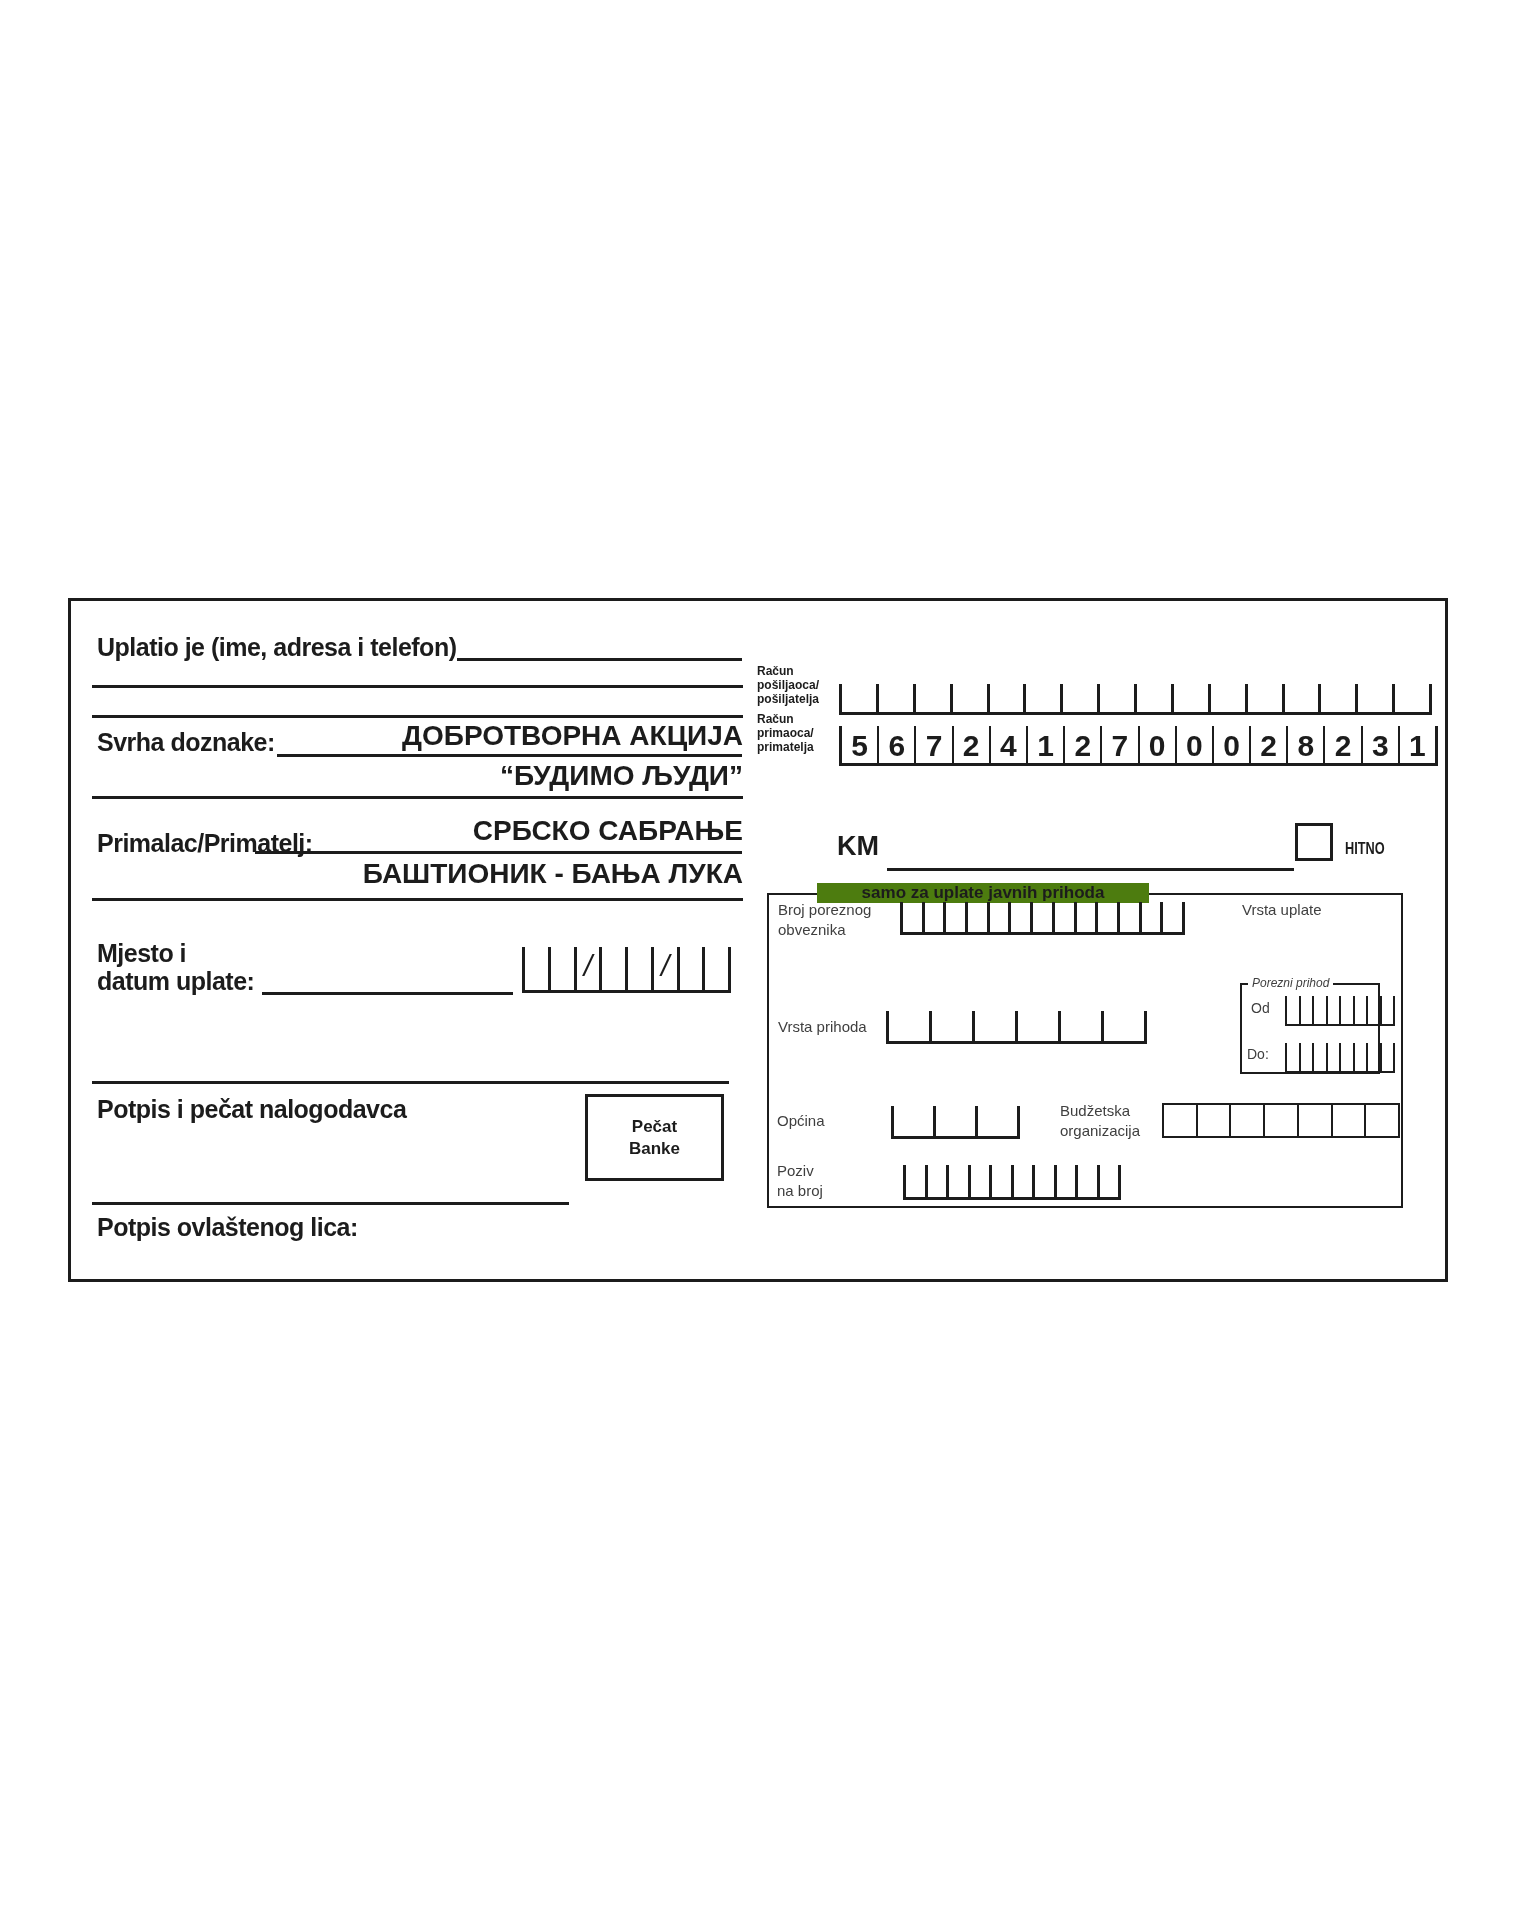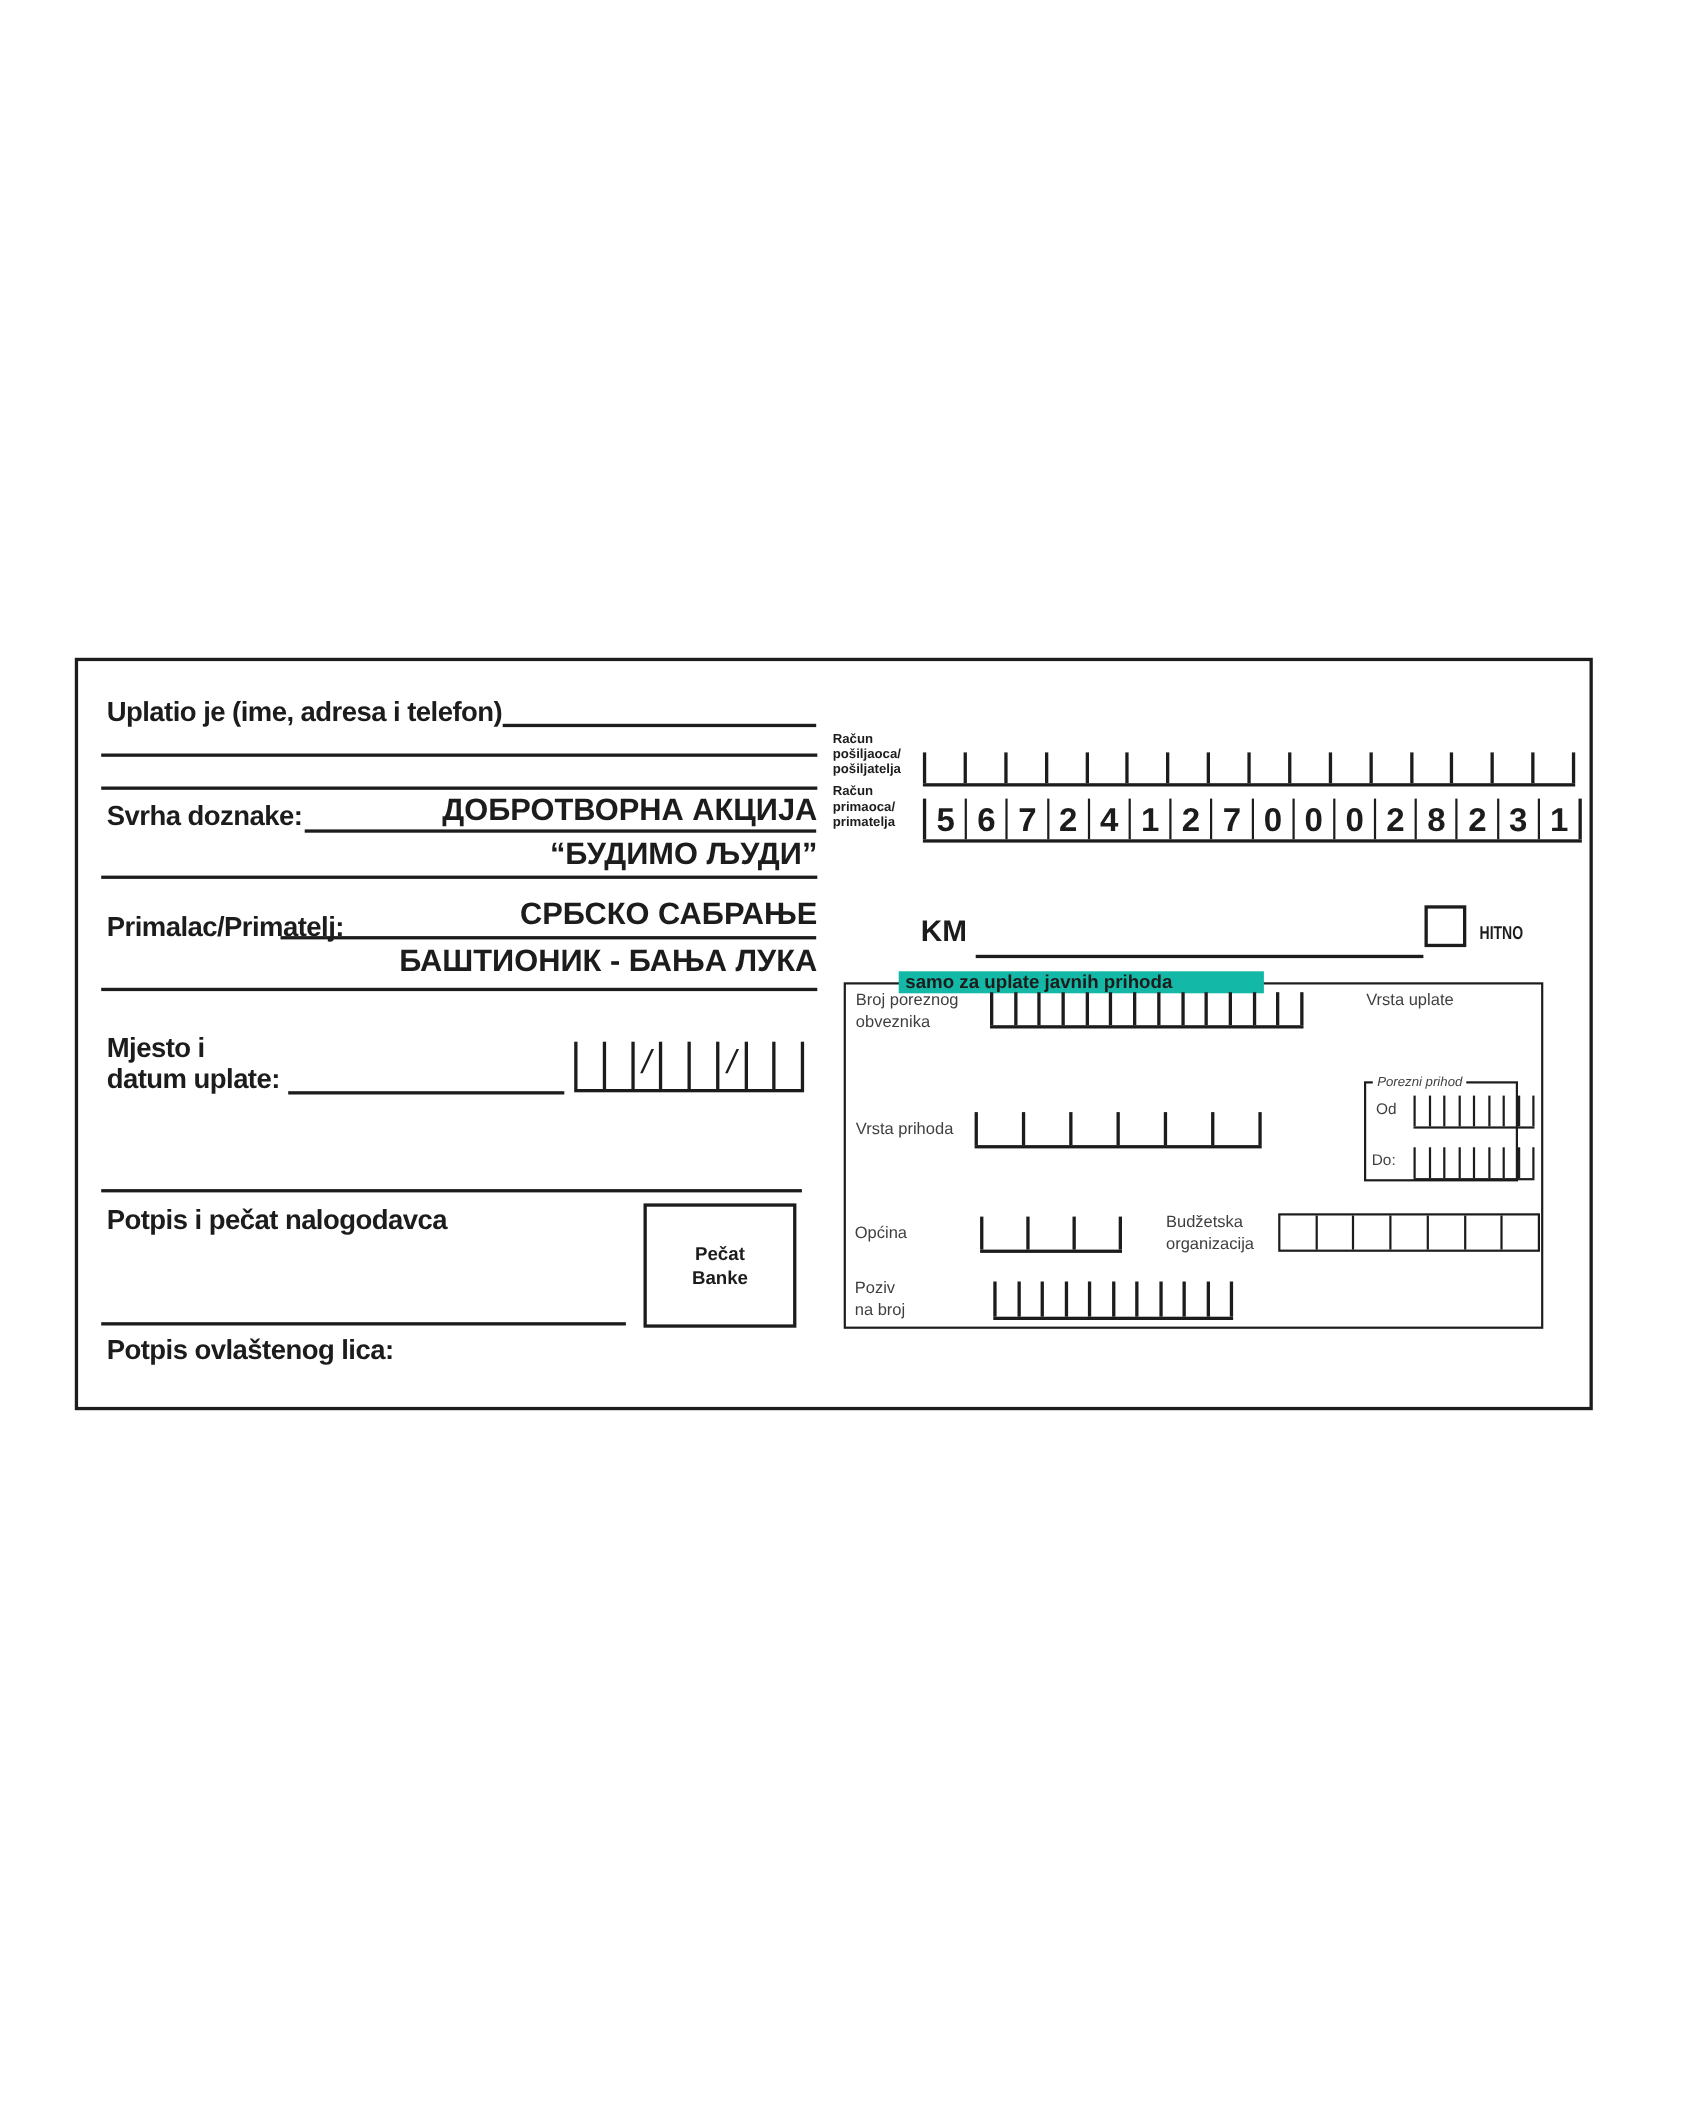--- a/index.html
+++ b/index.html
@@ -37,21 +37,21 @@
   .digit{font-size:30px;font-weight:600;line-height:34px;}
   .boxes{display:flex;border:2px solid var(--ink);box-sizing:border-box;}
   .boxes .cell{flex:1 1 0;border-left:2px solid var(--ink);}
   .boxes .cell:first-child{border-left:none;}
   .smalllbl{font-size:12px;font-weight:600;line-height:14px;color:var(--ink);white-space:nowrap;}
   .innerlbl{font-size:15px;font-weight:400;line-height:20px;color:var(--faint);white-space:nowrap;}
   .kmtxt{font-size:27px;font-weight:700;}
   .hitno{font-size:17px;font-weight:700;transform:scaleX(.75);transform-origin:left center;white-space:nowrap;}
   .checkbox{border:3px solid var(--ink);background:#fff;box-sizing:border-box;}
   .groupbox{border:2px solid var(--ink);box-sizing:border-box;background:#fff;}
-  .grouptitle{font-size:17px;font-weight:600;background:#14b8a6;text-align:left;
+  .grouptitle{font-size:17px;font-weight:600;background:#4d7c0f;text-align:center;
     padding:0 6px;color:var(--ink);white-space:nowrap;}
   .minititle{font-size:12px;font-style:italic;font-weight:400;background:#fff;
     padding:0 4px;color:var(--faint);white-space:nowrap;}
   .odlbl{font-size:14px;font-weight:400;color:var(--faint);white-space:nowrap;}
   .stampbox{border:3px solid var(--ink);box-sizing:border-box;display:flex;
     flex-direction:column;align-items:center;justify-content:center;}
   .stampbox div{font-size:17px;font-weight:700;line-height:22px;}
 </style>
 </head>
 <body>
@@ -90,21 +90,21 @@
       <div class="cell">
           <span class="slash">/</span>
         </div>
       <div class="cell"></div>
       <div class="cell"></div>
     </div>
 
     <div class="abs rule" style="left:21px;top:480px;width:637px;"></div>
     <div class="abs lbl" style="left:26px;top:494px;">Potpis i pečat nalogodavca</div>
 
-    <div class="abs stampbox" style="left:514px;top:493px;width:139px;height:113px;">
+    <div class="abs stampbox" style="left:514px;top:493px;width:139px;height:87px;">
       <div>Pečat</div>
       <div>Banke</div>
     </div>
 
     <div class="abs rule" style="left:21px;top:601px;width:477px;"></div>
     <div class="abs lbl" style="left:26px;top:612px;">Potpis ovlaštenog lica:</div>
 
     <div class="abs smalllbl" style="left:686px;top:63px;">
       <div>Račun</div>
       <div>pošiljaoca/</div>

